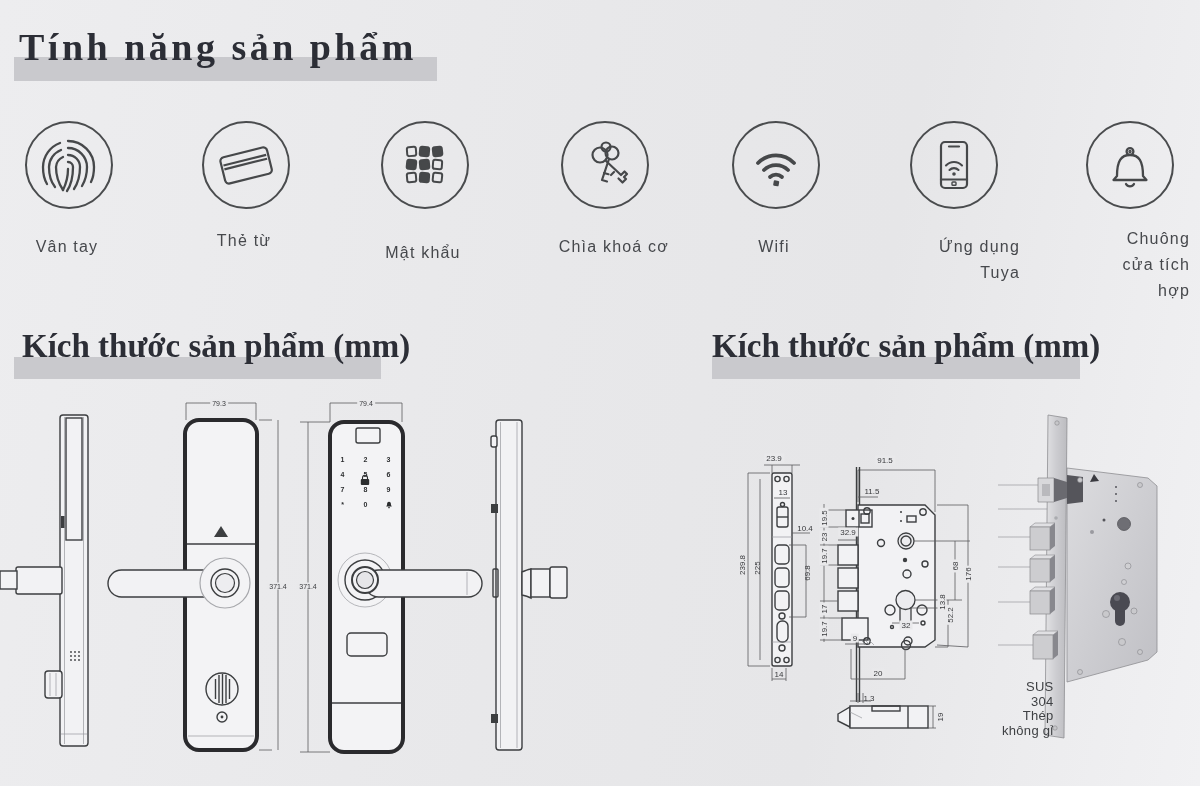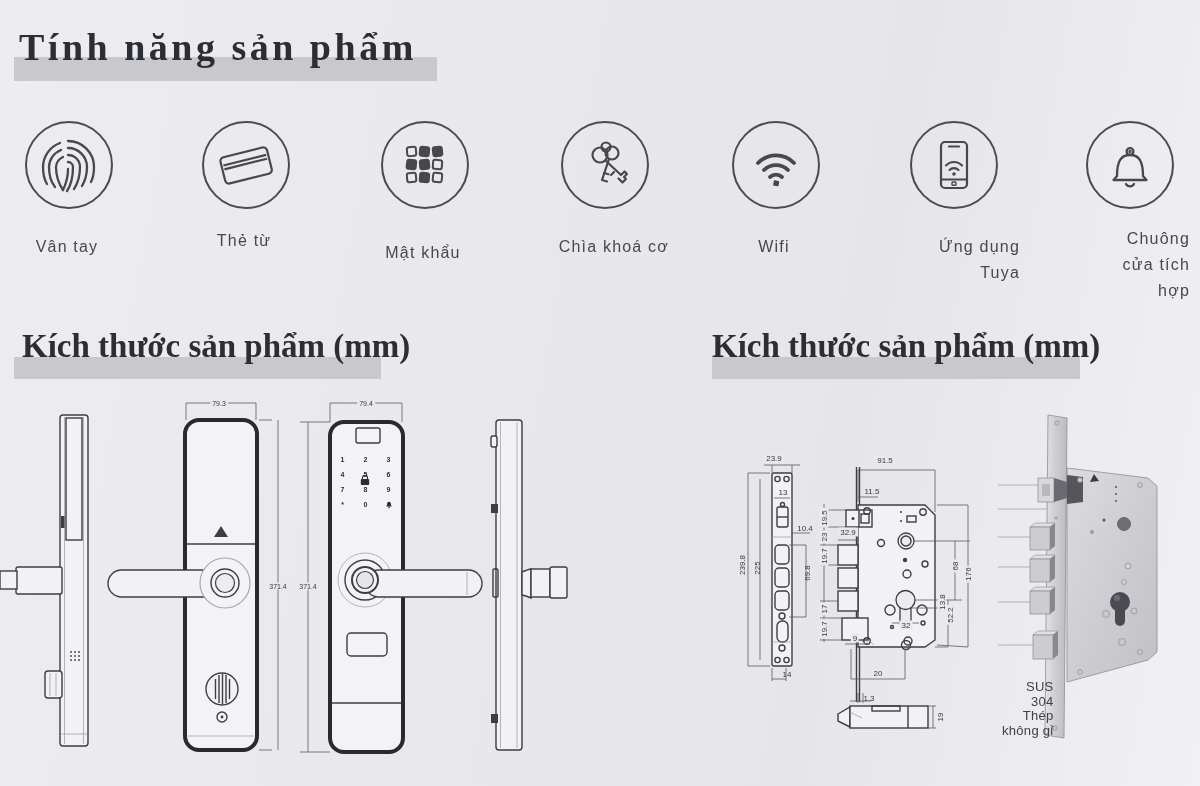--- a/index.html
+++ b/index.html
@@ -489,21 +489,21 @@
       </g>
     </g>
   </svg>
 
   <span class="dim r8 mask" style="left:774px;top:458px;">23.9</span>
   <span class="dim r8" style="left:783px;top:492px;">13</span>
   <span class="dim r8 rot" style="left:742px;top:565px;">239.8</span>
   <span class="dim r8 rot" style="left:757px;top:568px;">225</span>
   <span class="dim r8" style="left:805px;top:528px;">10.4</span>
   <span class="dim r8 rot" style="left:807px;top:573px;">69.8</span>
-  <span class="dim r8" style="left:779px;top:674px;margin-left:8px;">14</span>
+  <span class="dim r8" style="left:779px;top:674px;">14</span>
   <span class="dim r8 mask" style="left:885px;top:460px;">91.5</span>
   <span class="dim r8" style="left:872px;top:491px;">11.5</span>
   <span class="dim r8 rot mask" style="left:824px;top:518px;">19.5</span>
   <span class="dim r8 rot mask" style="left:824px;top:537px;">23</span>
   <span class="dim r8 rot mask" style="left:824px;top:556px;">19.7</span>
   <span class="dim r8 mask" style="left:848px;top:532px;">32.9</span>
   <span class="dim r8 rot mask" style="left:824px;top:609px;">17</span>
   <span class="dim r8 rot mask" style="left:824px;top:629px;">19.7</span>
   <span class="dim r8 mask" style="left:855px;top:638px;">9</span>
   <span class="dim r8 rot mask" style="left:955px;top:566px;">68</span>

